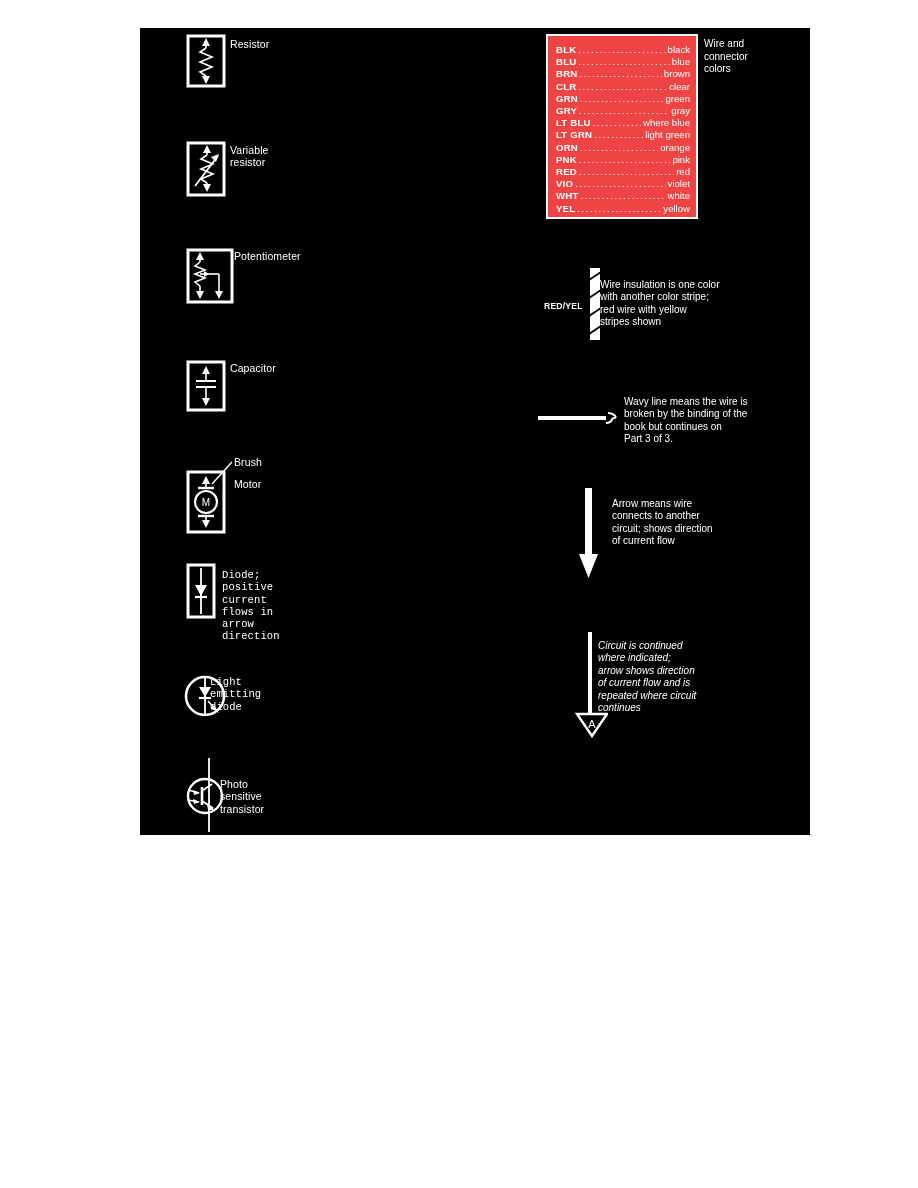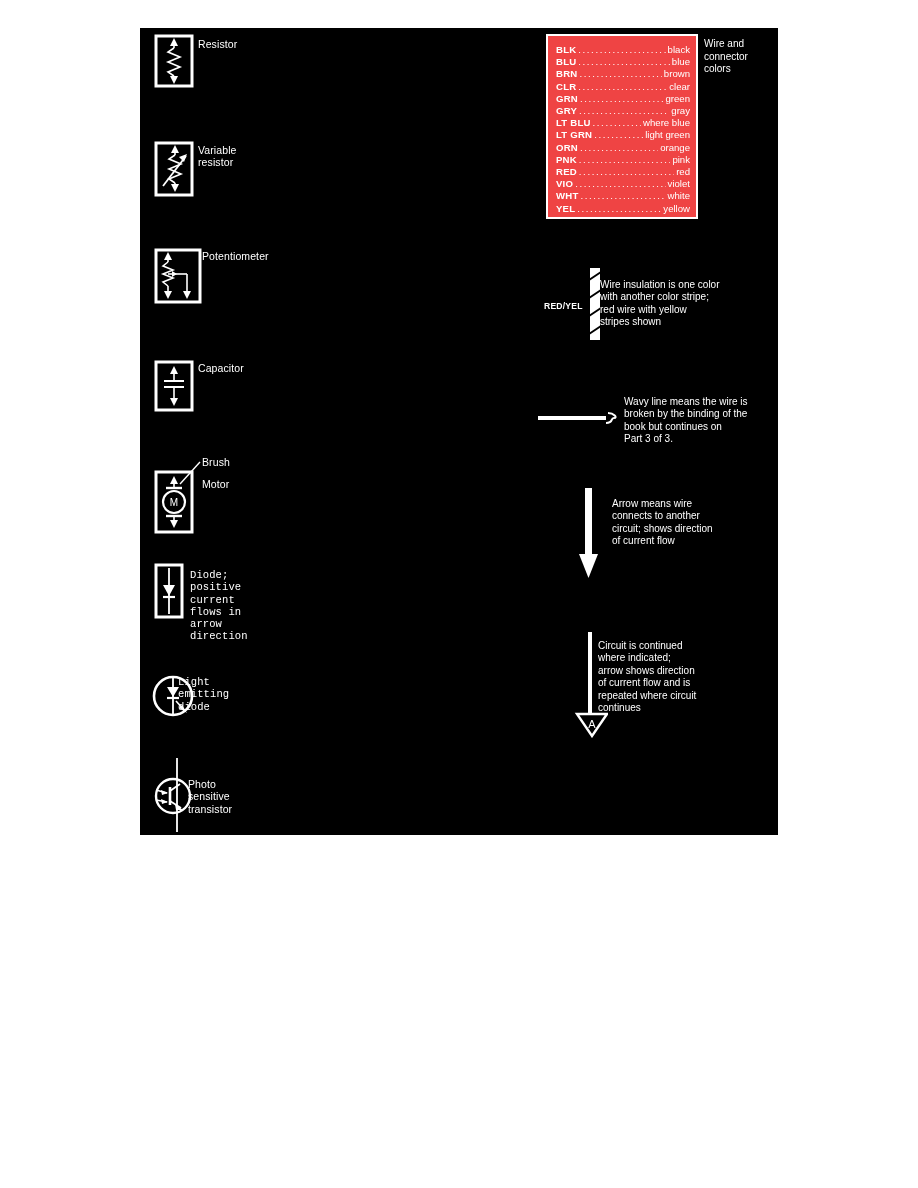--- a/index.html
+++ b/index.html
@@ -17,20 +17,21 @@
 
   
   #figure-panel {
     position: absolute;
     left: 140px;
     top: 28px;
     width: 638px;
     height: 807px;
     background: #000000;
     color: #ffffff;
+    padding-left: 32px;
   }
 
   .sym-row {
     position: absolute;
   }
   .sym-label {
     position: absolute;
     font-size: 10.5px;
     line-height: 12.3px;
     color: #ffffff;
@@ -346,21 +347,21 @@
 circuit; shows direction
 of current flow</div>
   </div>
 
   <div>
     <svg class="ann-art" style="left:434px; top:604px;" width="34" height="106" viewBox="0 0 34 106">
       <rect x="14" y="0" width="4" height="82" fill="#fff"></rect>
       <polygon points="3,82 33,82 18,104" fill="none" stroke="#fff" stroke-width="2.4"></polygon>
       <text x="18" y="96" font-family="'Liberation Sans', sans-serif" font-size="11" fill="#fff" text-anchor="middle">A</text>
     </svg>
-    <div class="ann-text" style="left:458px; top:612px;">Circuit is continued
+    <div class="ann-text" style="left:458px; top:612px;font-style:italic;">Circuit is continued
 where indicated;
 arrow shows direction
 of current flow and is
 repeated where circuit
 continues</div>
   </div>
 
 </div>
 
 </body></html>

